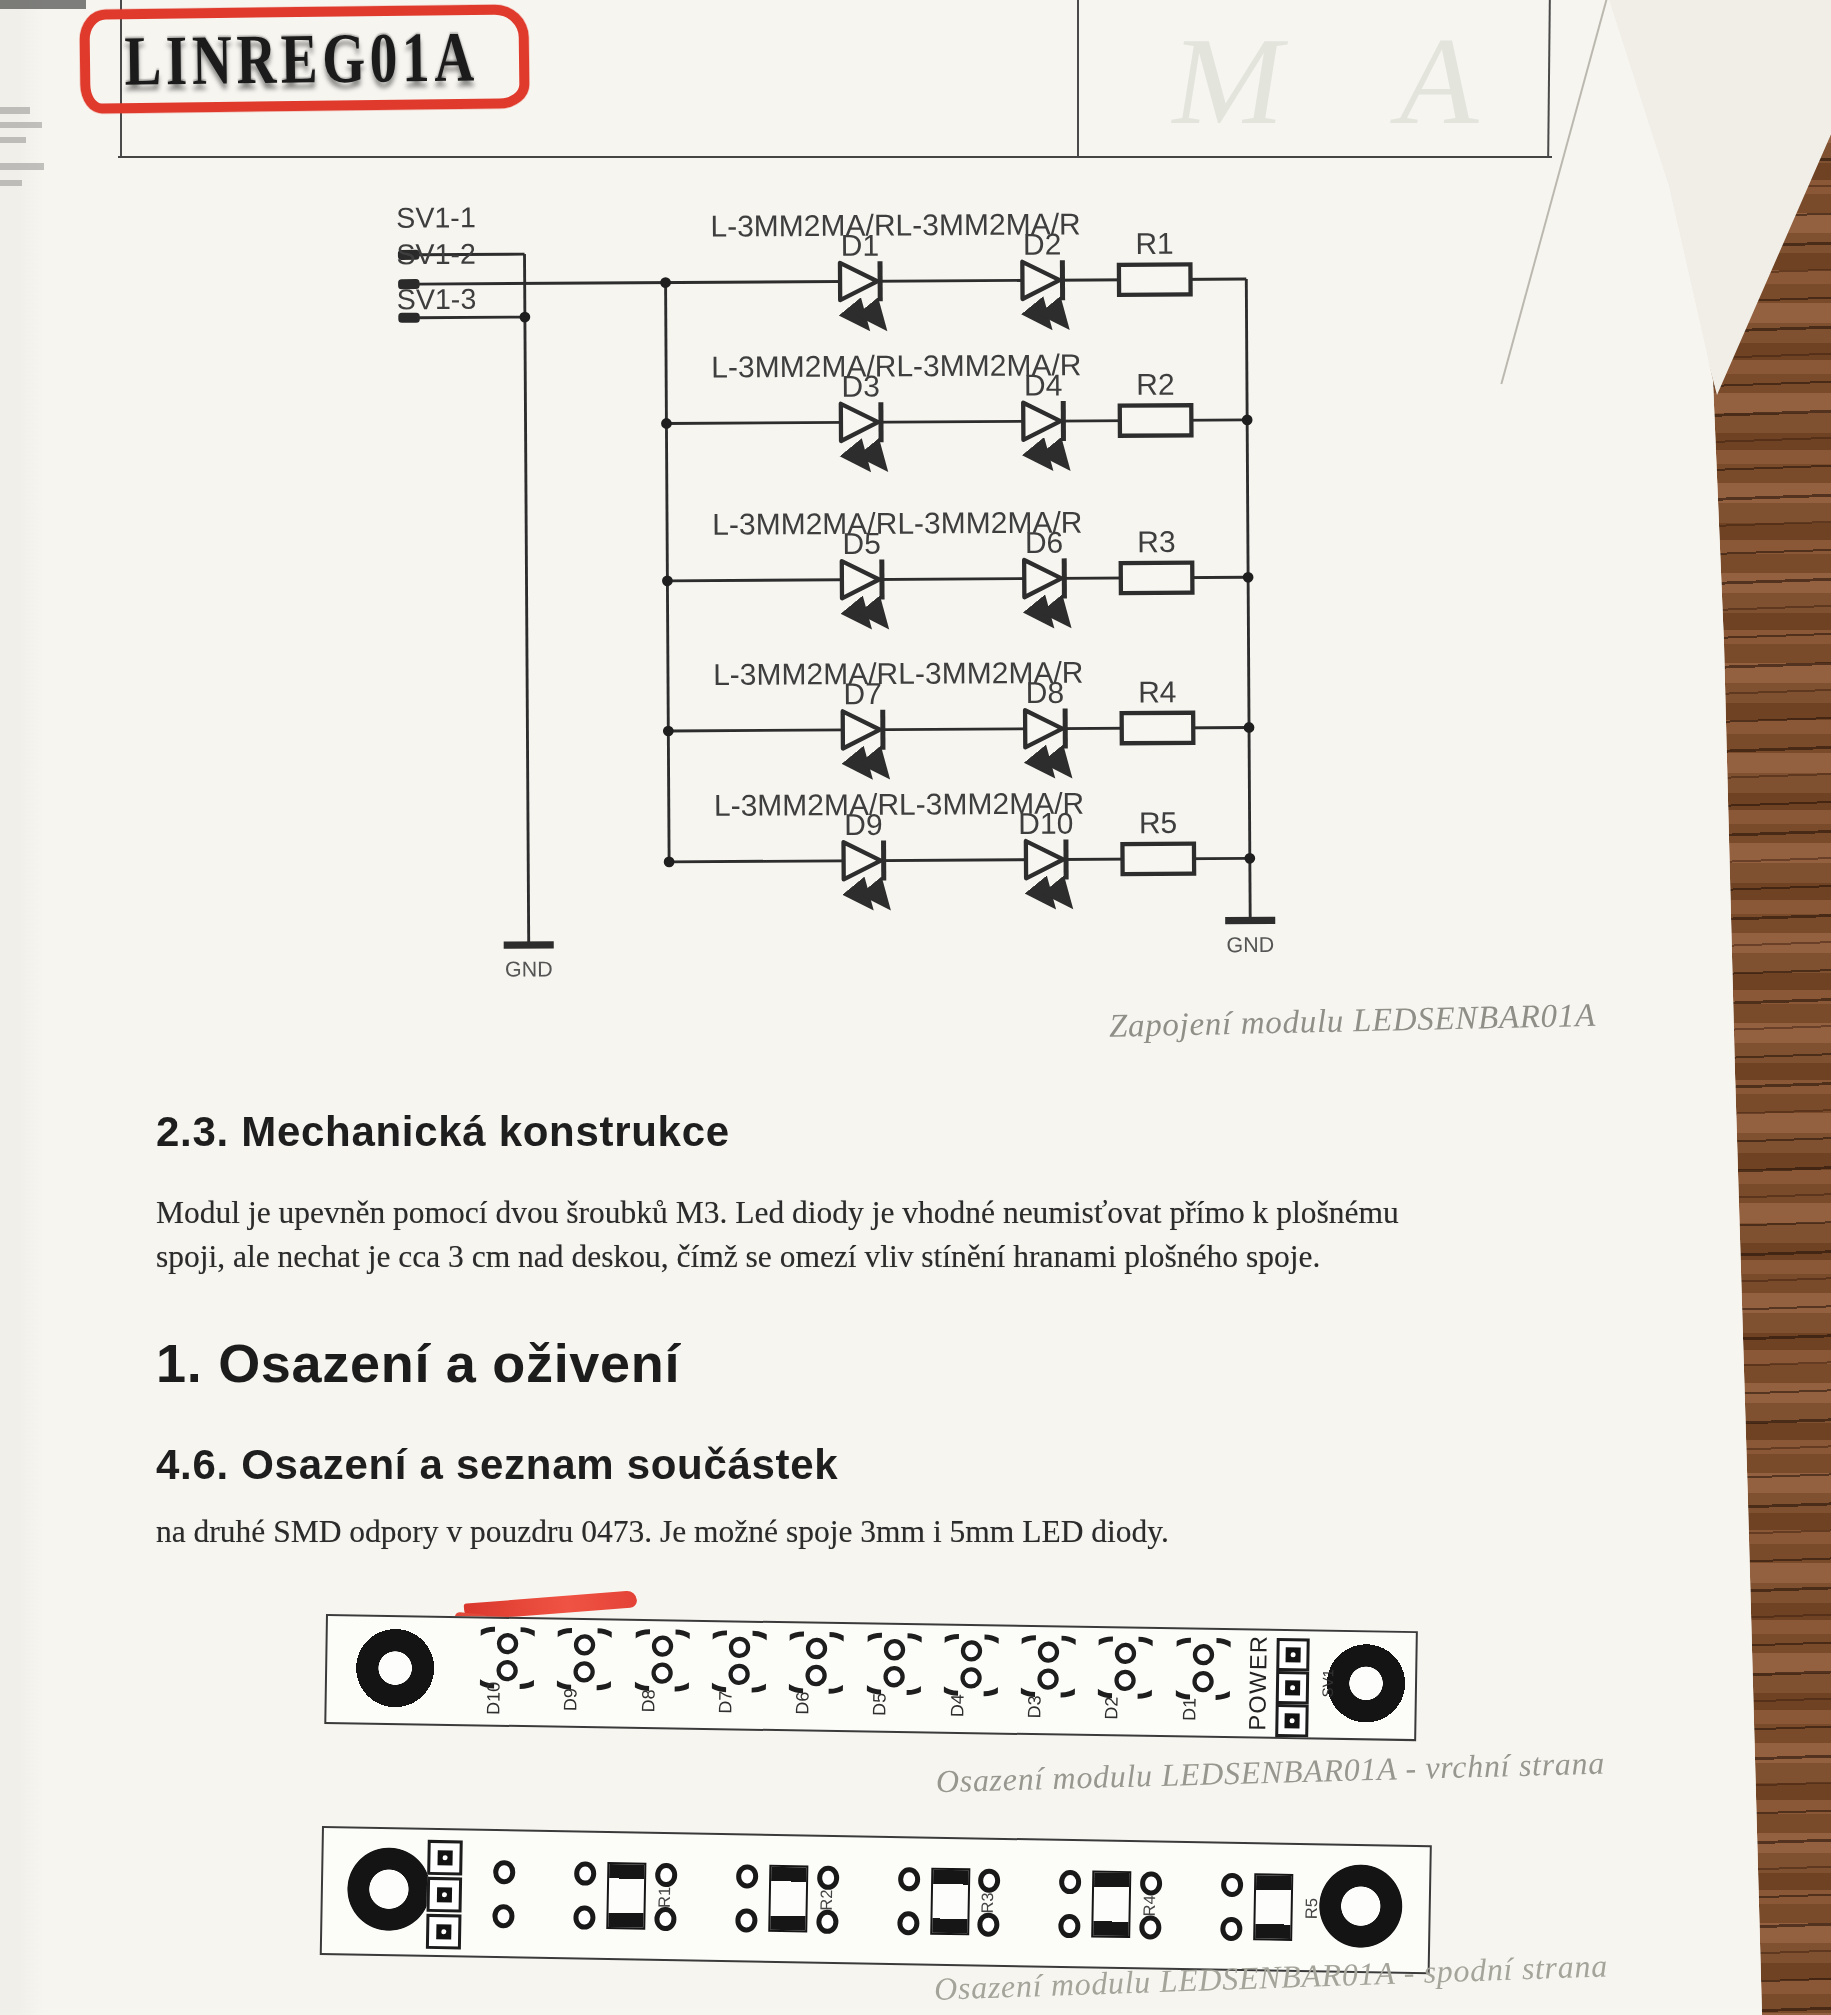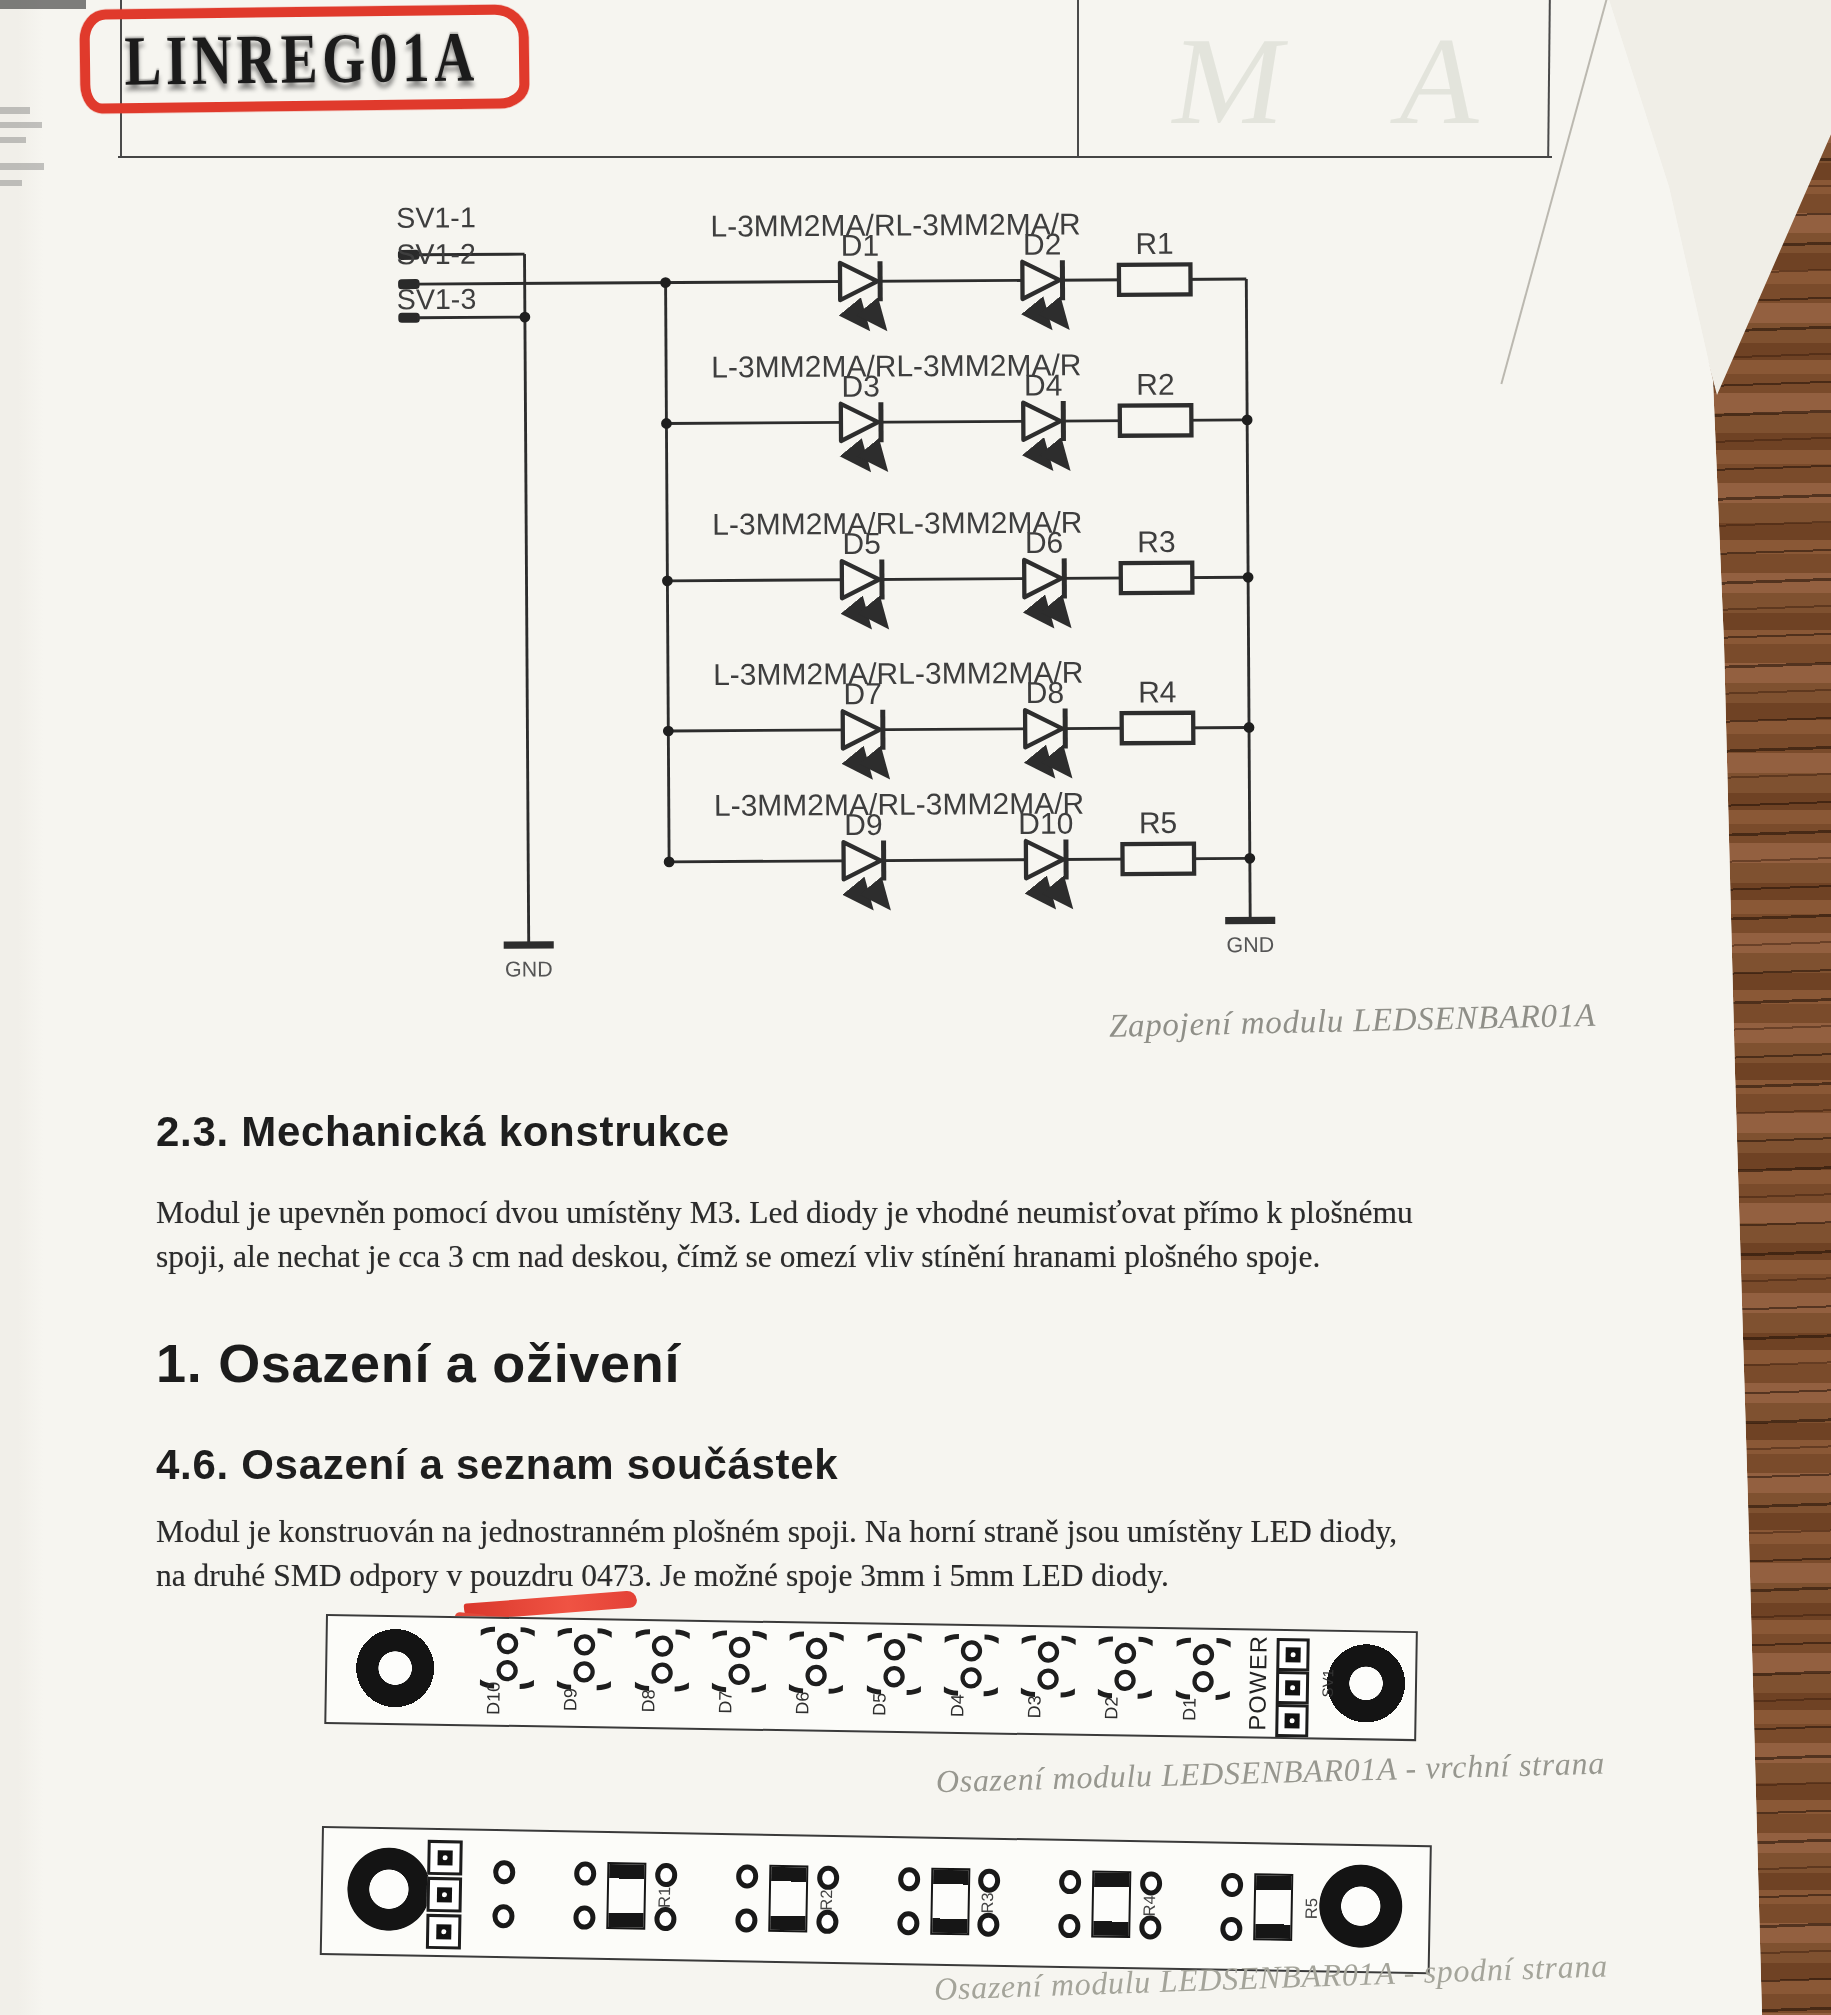--- a/index.html
+++ b/index.html
@@ -261,28 +261,27 @@
         <line x1="146" y1="1050" x2="216" y2="1050" stroke="#2d2d2d" stroke-width="10"></line>
         <text x="181" y="1094" font-size="30" text-anchor="middle" fill="#555" font-family="&quot;Liberation Sans&quot;,sans-serif">GND</text>
         <line x1="1155" y1="1022" x2="1225" y2="1022" stroke="#2d2d2d" stroke-width="10"></line>
         <text x="1190" y="1066" font-size="30" text-anchor="middle" fill="#555" font-family="&quot;Liberation Sans&quot;,sans-serif">GND</text>
       </svg>
   </div>
   <div class="sch-caption">Zapojení modulu LEDSENBAR01A</div>
 
   <div class="h-mid" style="left:156px;top:1108px;">2.3. Mechanická konstrukce</div>
   <div class="para" style="left:156px;top:1191px;">
-    <div>Modul je upevněn pomocí dvou umístěny M3. Led diody je vhodné neumisťovat přímo k plošnému</div>
+    <div>Modul je upevněn pomocí dvou šroubků M3. Led diody je vhodné neumisťovat přímo k plošnému</div>
     <div>spoji, ale nechat je cca 3 cm nad deskou, čímž se omezí vliv stínění hranami plošného spoje.</div>
   </div>
 
   <div class="h-large" style="left:156px;top:1332px;">1. Osazení a oživení</div>
   <div class="h-mid" style="left:156px;top:1441px;">4.6. Osazení a seznam součástek</div>
   <div class="para" style="left:156px;top:1510px;">
-    <div>Modul je konstruován na jednostranném plošném spoji. Na horní straně jsou umístěny LED diody,</div>
     <div><span>na druhé SMD odpory v pouzdru </span><span>0473.</span><span> Je možné spoje 3mm i 5mm LED diody.</span></div>
   </div>
   <div class="red-underline"></div>
 
   <div id="pcb-top" class="pcb-bar">
       <div class="hole" style="left:28px;top:11.4px;width:80px;height:80px;background:radial-gradient(circle,#fdfdfb 0 16.5px,#141414 17px 39px,rgba(0,0,0,0) 39px);"></div>
       <div class="hole" style="left:999px;top:11.4px;width:80px;height:80px;background:radial-gradient(circle,#fdfdfb 0 16.5px,#141414 17px 39px,rgba(0,0,0,0) 39px);"></div>
       <div class="" style="position:absolute;left:153px;top:5.7px;width:54px;height:66px;"><svg width="54" height="66" viewBox="0 0 76 92">
           <path d="M20,6 A40,40 0 0 0 20,86" stroke="#1e1e1e" stroke-width="7" fill="none"></path>
           <path d="M56,6 A40,40 0 0 1 56,86" stroke="#1e1e1e" stroke-width="7" fill="none"></path>

